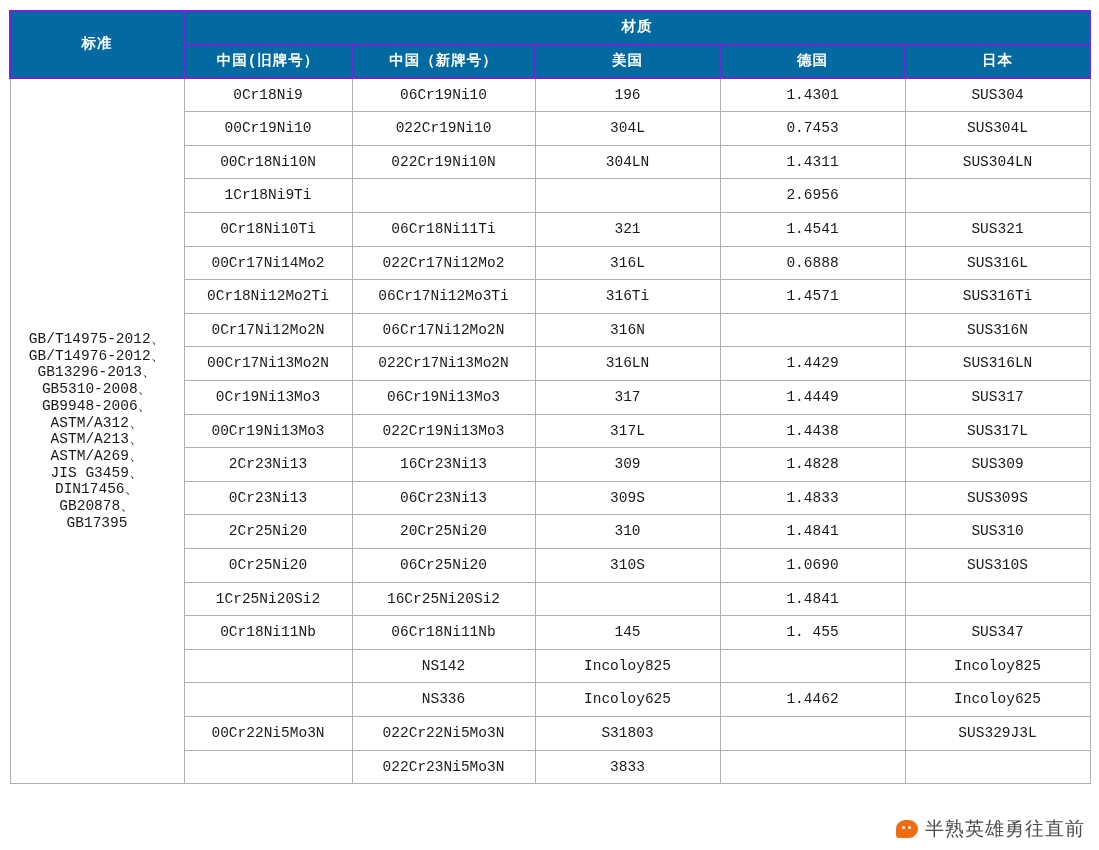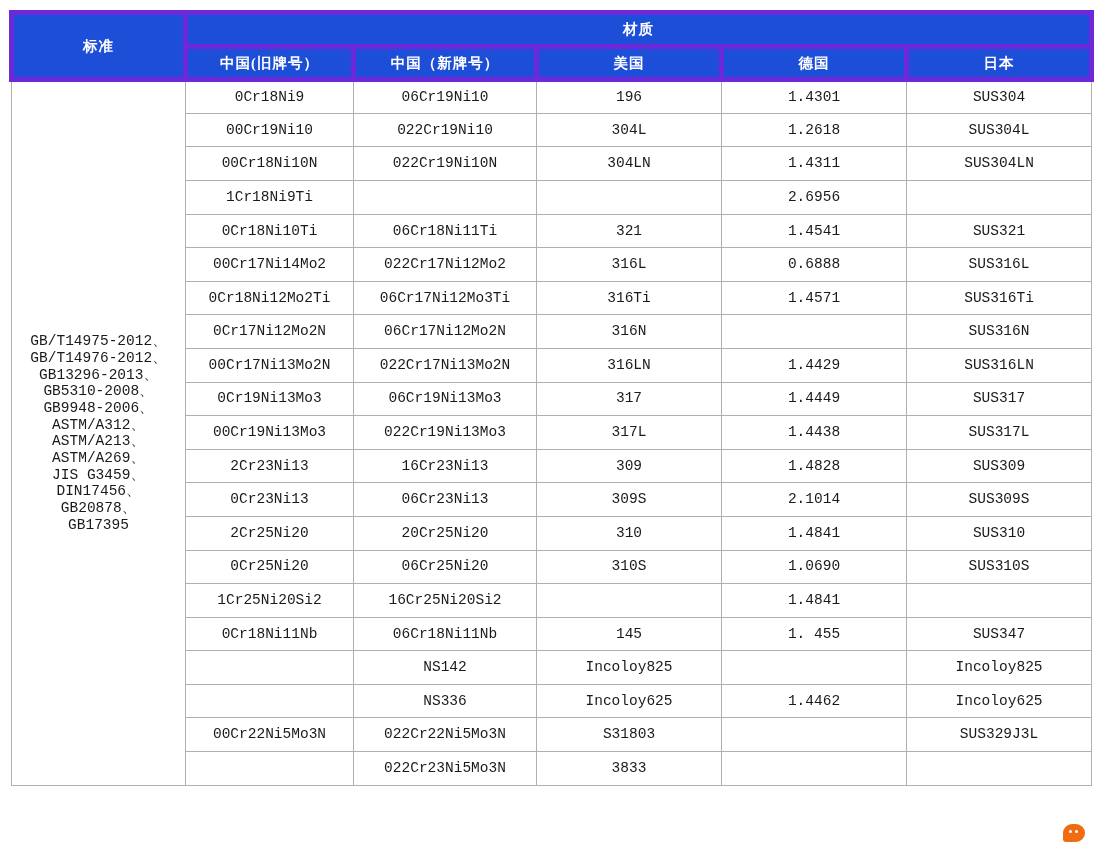--- a/index.html
+++ b/index.html
@@ -29,26 +29,26 @@
     font-weight: normal;
     font-family: "Liberation Mono", monospace;
     font-size: 14.5px;
     color: #1a1a1a;
     padding: 0;
     height: 33.6px;
     line-height: 1.15;
   }
   
   table.mat th.hdr {
-    background: #1d4ed8;
+    background: #0369a1;
     color: #ffffff;
     font-weight: bold;
-    font-family: Liberation Serif, serif;
+    font-family: Liberation Mono, monospace;
     letter-spacing: 1px;
-    border: 5px solid #6d28d9;
+    border: 2px solid #6d28d9;
   }
   th.hdr-std {
     font-size: 19px;
     width: 174px;
   }
   th.hdr-mat-top {
     font-size: 19px;
   }
   th.hdr-sub {
     font-size: 15px;
@@ -148,21 +148,21 @@
         <td>0Cr18Ni9</td>
         <td>06Cr19Ni10</td>
         <td>196</td>
         <td>1.4301</td>
         <td>SUS304</td>
       </tr>
       <tr class="row-h">
         <td>00Cr19Ni10</td>
         <td>022Cr19Ni10</td>
         <td>304L</td>
-        <td>1.2618</td>
+        <td>0.7453</td>
         <td>SUS304L</td>
       </tr>
       <tr class="row-h">
         <td>00Cr18Ni10N</td>
         <td>022Cr19Ni10N</td>
         <td>304LN</td>
         <td>1.4311</td>
         <td>SUS304LN</td>
       </tr>
       <tr class="row-h">
@@ -225,21 +225,21 @@
         <td>2Cr23Ni13</td>
         <td>16Cr23Ni13</td>
         <td>309</td>
         <td>1.4828</td>
         <td>SUS309</td>
       </tr>
       <tr class="row-h">
         <td>0Cr23Ni13</td>
         <td>06Cr23Ni13</td>
         <td>309S</td>
-        <td>2.1014</td>
+        <td>1.4833</td>
         <td>SUS309S</td>
       </tr>
       <tr class="row-h">
         <td>2Cr25Ni20</td>
         <td>20Cr25Ni20</td>
         <td>310</td>
         <td>1.4841</td>
         <td>SUS310</td>
       </tr>
       <tr class="row-h">
@@ -289,15 +289,16 @@
         <td>022Cr23Ni5Mo3N</td>
         <td>3833</td>
         <td></td>
         <td></td>
       </tr>
     </tbody>
   </table>
 
   <div id="footer-mark">
     <span class="wechat"></span>
+    <span class="mark-text">半熟英雄勇往直前</span>
   </div>
 
 </div>
 
 </body></html>

